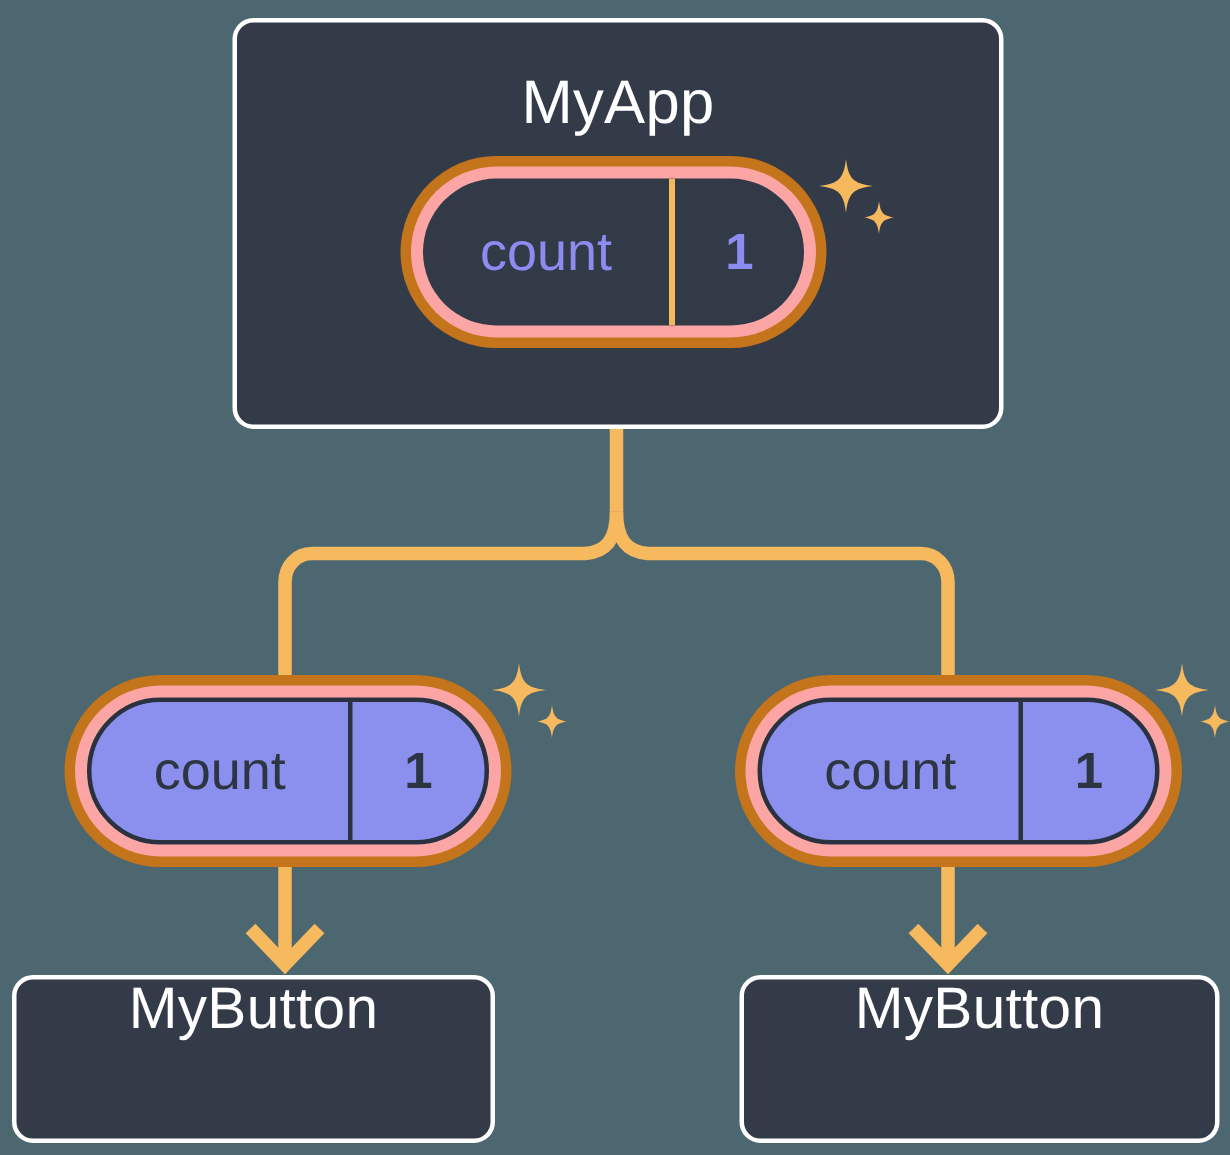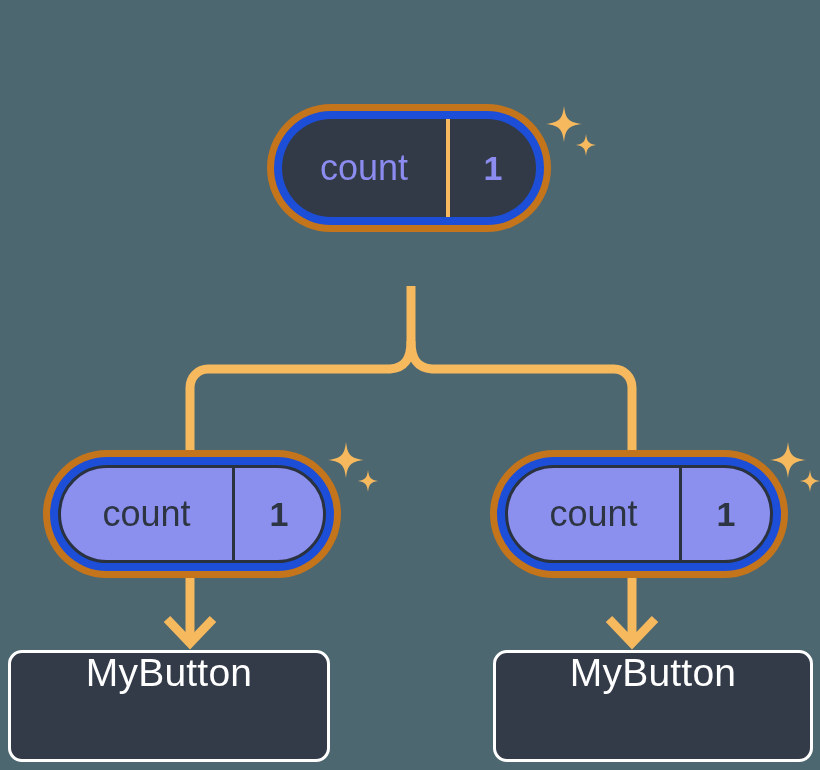--- a/index.html
+++ b/index.html
@@ -83,21 +83,21 @@
     position: relative;
     box-sizing: border-box;
     border-radius: 999px;
     background: #c4741a;           
     padding: 7px;
     display: block;
   }
   .pill-mid {
     box-sizing: border-box;
     border-radius: 999px;
-    background: #1d4ed8;           
+    background: #fca5a5;           
     padding: 8px;
   }
   .pill-inner {
     box-sizing: border-box;
     border-radius: 999px;
     display: flex;
     align-items: stretch;
     overflow: hidden;
   }
   .pill-key, .pill-val {
@@ -171,20 +171,23 @@
     <path d="M411,341 C411,360 404,368 390,369 L208,369 C198,369 190,377 190,388 L190,452" fill="none" stroke="#f7b95e" stroke-width="9" stroke-linecap="butt" stroke-linejoin="round"></path>
     <path d="M411,341 C411,360 418,368 432,369 L614,369 C624,369 632,377 632,388 L632,452" fill="none" stroke="#f7b95e" stroke-width="9" stroke-linecap="butt" stroke-linejoin="round"></path>
 
     <path d="M190,578 L190,644" fill="none" stroke="#f7b95e" stroke-width="9" stroke-linecap="butt"></path>
     <path d="M167,619 L190,643 L213,619" fill="none" stroke="#f7b95e" stroke-width="9" stroke-linecap="butt" stroke-linejoin="miter"></path>
 
     <path d="M632,578 L632,644" fill="none" stroke="#f7b95e" stroke-width="9" stroke-linecap="butt"></path>
     <path d="M609,619 L632,643 L655,619" fill="none" stroke="#f7b95e" stroke-width="9" stroke-linecap="butt" stroke-linejoin="miter"></path>
   </svg>
 
+  <div class="card" id="card-myapp">
+    <div class="card-title">MyApp</div>
+  </div>
 
   <div class="pill-wrap" id="pill-wrap-myapp">
     <div class="pill" id="pill-myapp">
       <div class="pill-mid">
         <div class="pill-inner">
           <div class="pill-key">count</div>
           <div class="pill-val">1</div>
         </div>
       </div>
     </div>

